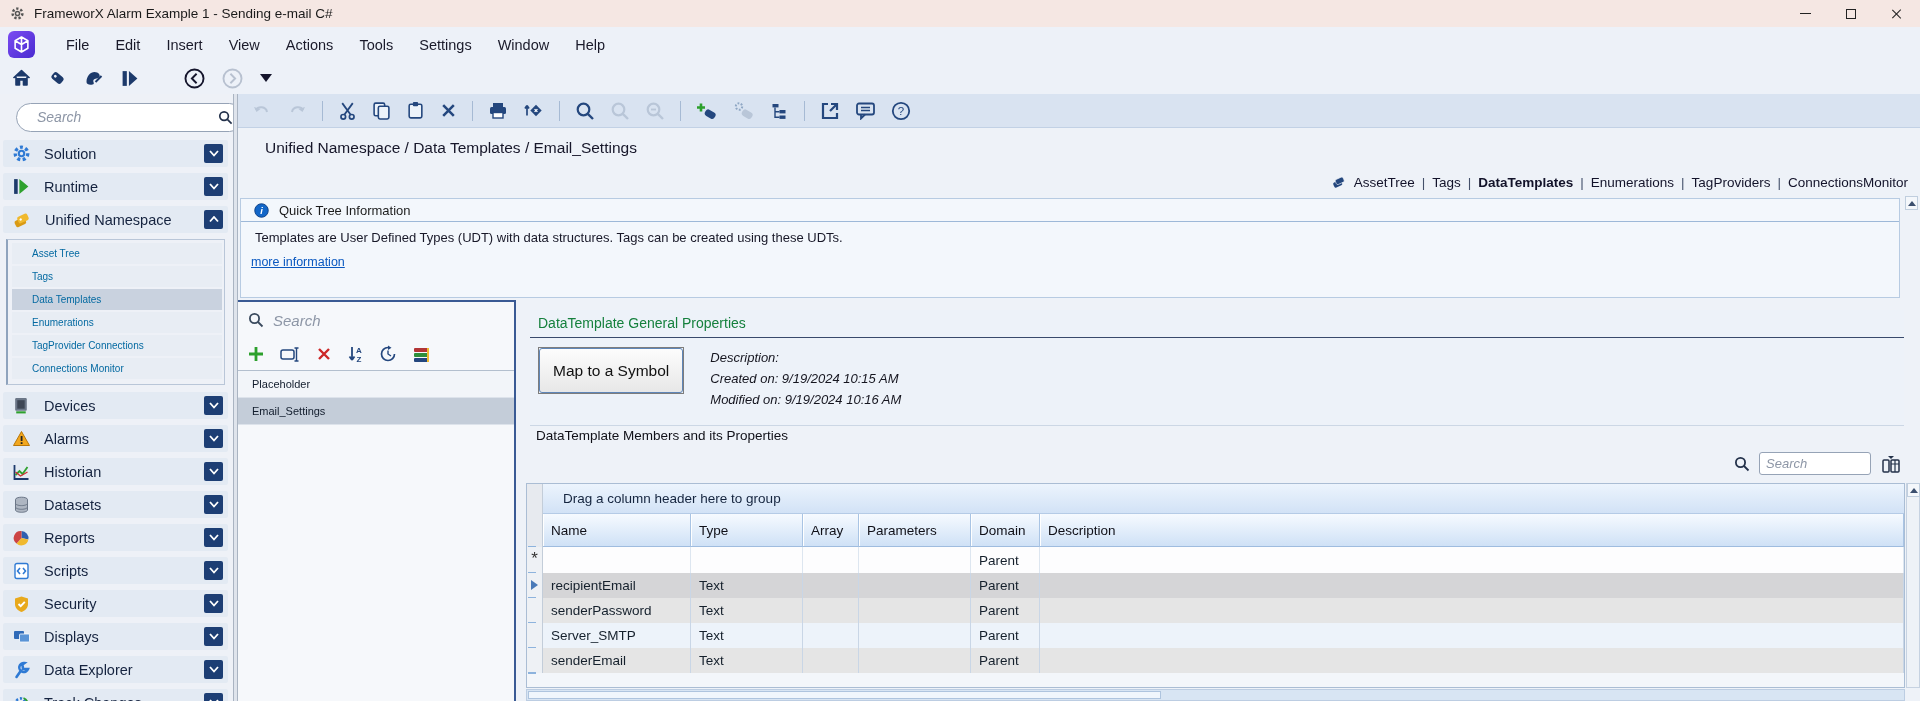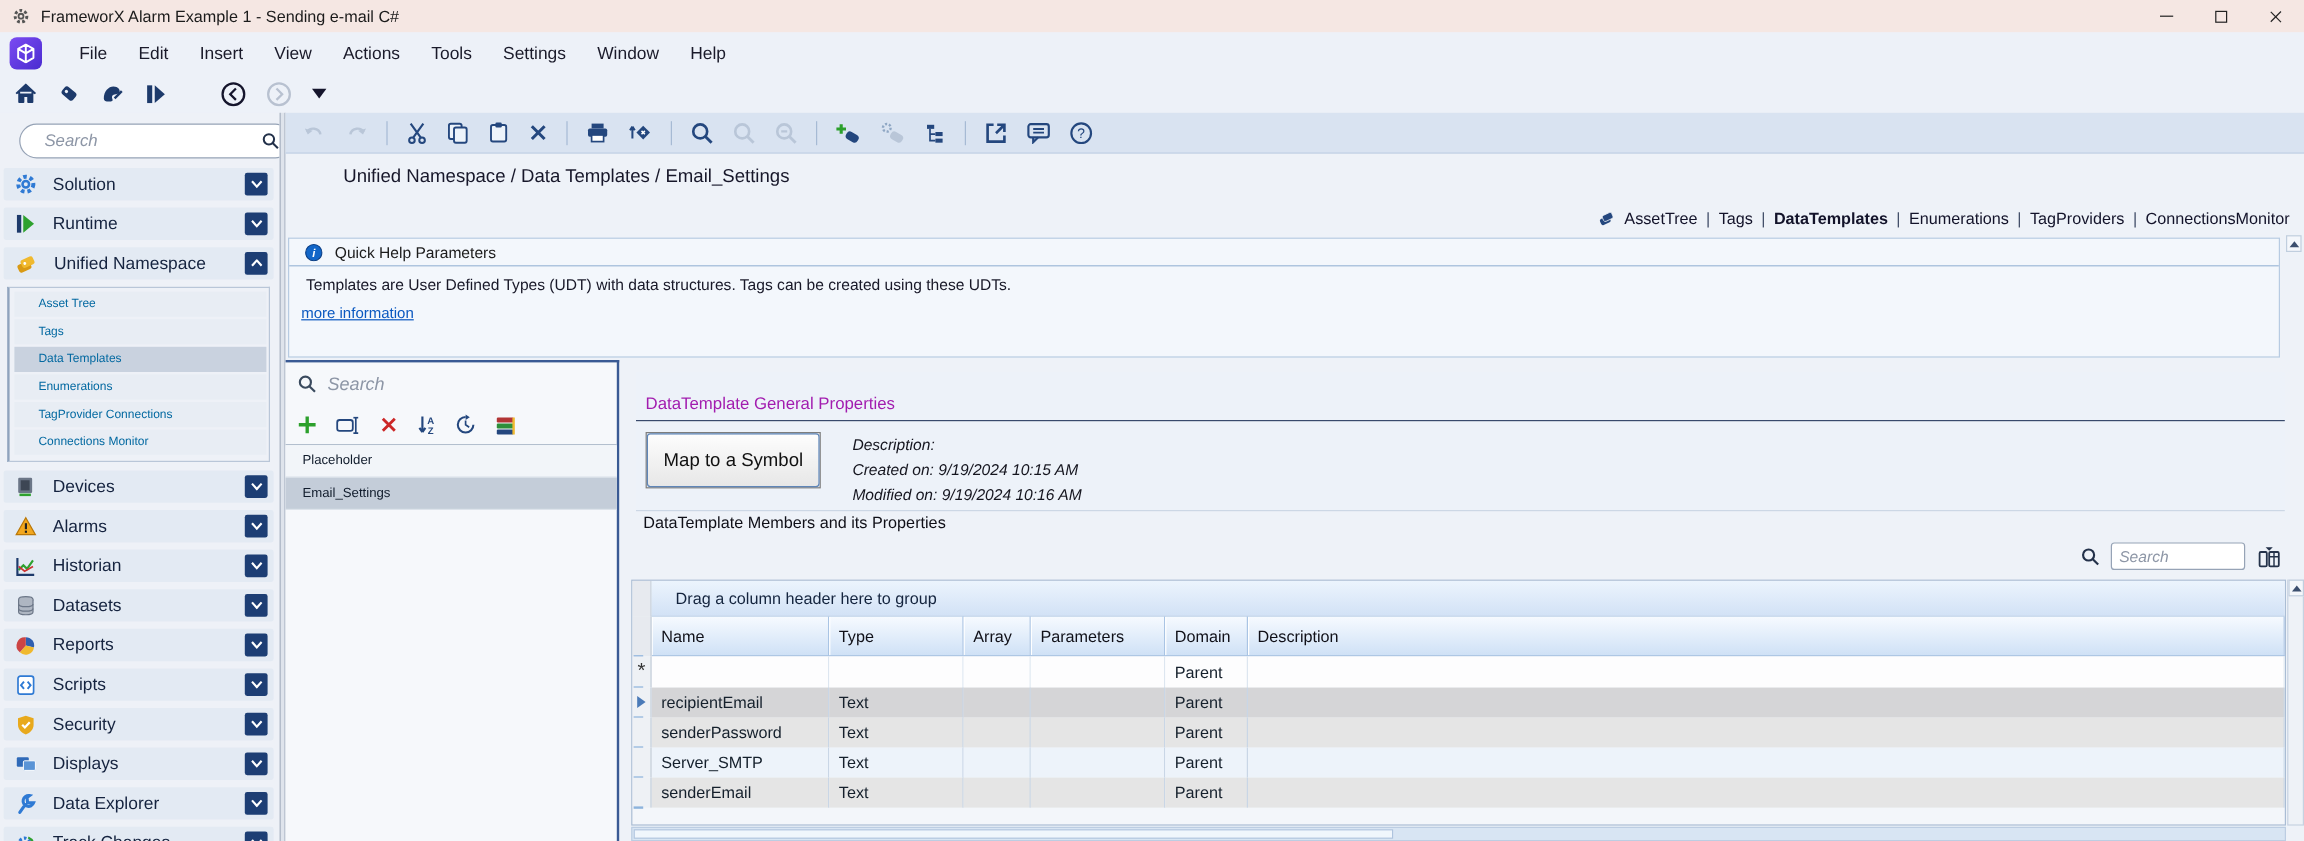--- a/index.html
+++ b/index.html
@@ -48,21 +48,21 @@
   .sub-item.selected { background:#c9d2df; }
 
   
   .splitter { position:absolute; left:233px; top:0; width:5px; height:100%; background:#dfe4ec; border-left:1px solid #aab4c2; border-right:1px solid #aab4c2; cursor:col-resize; }
 
   
   .main { position:absolute; left:238px; right:0; top:0; bottom:0; background:#eef2f8; }
   .main-toolbar { position:absolute; top:0; left:0; right:0; height:34px; background:#d9e3f1; border-bottom:1px solid #c2d1e5; display:flex; align-items:center; gap:15px; padding-left:14px; }
   .tb-sep { width:1px; height:20px; background:#a6bad4; }
   .tb-ic { cursor:pointer; }
-  .breadcrumb { position:absolute; top:34px; left:0; right:0; height:40px; display:flex; align-items:center; padding-left:48px; font-size:15.5px; color:#17172a; }
+  .breadcrumb { position:absolute; top:34px; left:0; right:0; height:40px; display:flex; align-items:center; padding-left:27px; font-size:15.5px; color:#17172a; }
   .navrow { position:absolute; top:76px; right:12px; height:24px; display:flex; align-items:center; gap:7px; font-size:13.5px; color:#13132a; }
   .navrow .sep { color:#44506a; }
   .navrow .nav-link { cursor:pointer; }
   .navrow .active { font-weight:bold; }
 
   
   .quickhelp { position:absolute; top:104px; left:2px; right:20px; height:100px; background:#f3f7fc; border:1px solid #b7cbe2; }
   .qh-header { height:23px; border-bottom:1px solid #9db8d8; display:flex; align-items:center; gap:10px; padding-left:13px; font-size:13px; color:#1c1c1c; }
   .qh-body { padding:8px 0 0 14px; font-size:13px; color:#181828; }
   .qh-body .line { margin-bottom:7px; }
@@ -75,21 +75,21 @@
   .tpl-panel { position:absolute; left:0; top:206px; width:278px; bottom:0; background:#f6f8fb; border-top:2px solid #3a5a94; border-right:2px solid #3a5a94; }
   .tpl-search { height:36px; display:flex; align-items:center; gap:9px; padding-left:10px; }
   .tpl-search input { border:none; outline:none; background:transparent; font-size:15px; font-family:inherit; width:180px; color:#333; }
   .tpl-toolbar { height:33px; display:flex; align-items:center; gap:15px; padding-left:9px; border-bottom:1px solid #b3bfce; }
   .tpl-row { height:27px; display:flex; align-items:center; padding-left:14px; font-size:11px; color:#111c2c; border-bottom:1px solid #dde3eb; background:#f2f5f9; cursor:pointer; }
   .tpl-row.selected { background:#c4cdd9; }
 
   
   .props { position:absolute; left:280px; top:206px; right:0; bottom:0; background:#eef2f8; }
   .gp { position:absolute; top:10px; left:12px; right:16px; height:116px; background:#edf2f9; border-bottom:1px solid #ccd7e5; }
-  .gp-title { font-size:14px; color:#a21caf; padding:5px 8px 6px; border-bottom:1px solid #394a6c;margin-top:13px; }
+  .gp-title { font-size:14px; color:#15803d; padding:5px 8px 6px; border-bottom:1px solid #394a6c; }
   .gp-body { display:flex; padding:9px 0 0 8px; gap:26px; }
   .map-outer { border:1px solid #7d7d7d; background:#eef2f8; padding:0; height:47px; }
   .map-btn { height:100%; border:1px solid #5f86b8; border-radius:3px; background:linear-gradient(#fdfdfd,#e7e7e7); font-size:15.5px; font-family:inherit; color:#111; padding:0 13px; cursor:pointer; }
   .gp-meta { font-style:italic; font-size:13px; color:#15151f; line-height:21px; }
   .members-title { position:absolute; top:128px; left:18px; font-size:13.5px; color:#101018; }
   .members-search { position:absolute; top:152px; right:18px; display:flex; align-items:center; gap:9px; }
   .members-search input { width:112px; height:23px; border:1px solid #96a3b6; border-radius:3px; background:#fff; font-size:13px; font-family:inherit; padding:0 6px; color:#333; outline:none; }
 
   
   .grid { position:absolute; top:183px; left:8px; right:15px; bottom:13px; border:1px solid #aabdd4; background:#f3f6fa; display:grid; grid-template-columns:16px 148px 112px 56px 112px 69px 1fr; grid-auto-rows:min-content; overflow:hidden; }
@@ -546,21 +546,21 @@
         <span class="sep">|</span>
       <span class="nav-link">ConnectionsMonitor</span>
     </div>
 
     <div class="quickhelp">
       <div class="qh-header">
         <svg width="15" height="15" viewBox="0 0 16 16">
             <circle cx="8" cy="8" r="7.2" fill="#1266c8" stroke="#0c3f85" stroke-width="1"></circle>
             <text x="8" y="12" font-size="10" text-anchor="middle" fill="#fff" font-family="inherit" font-style="italic" font-weight="bold">i</text>
           </svg>
-        <span>Quick Help Parameters</span>
+        <span>Quick Tree Information</span>
       </div>
       <div class="qh-body">
         <div class="line">Templates are User Defined Types (UDT) with data structures. Tags can be created using these UDTs.</div>
       </div>
       <span class="qh-link">more information</span>
     </div>
 
     <div class="scroll-btn" style="top:102px; right:2px;">
         <div class="up-tri"></div>
       </div>

